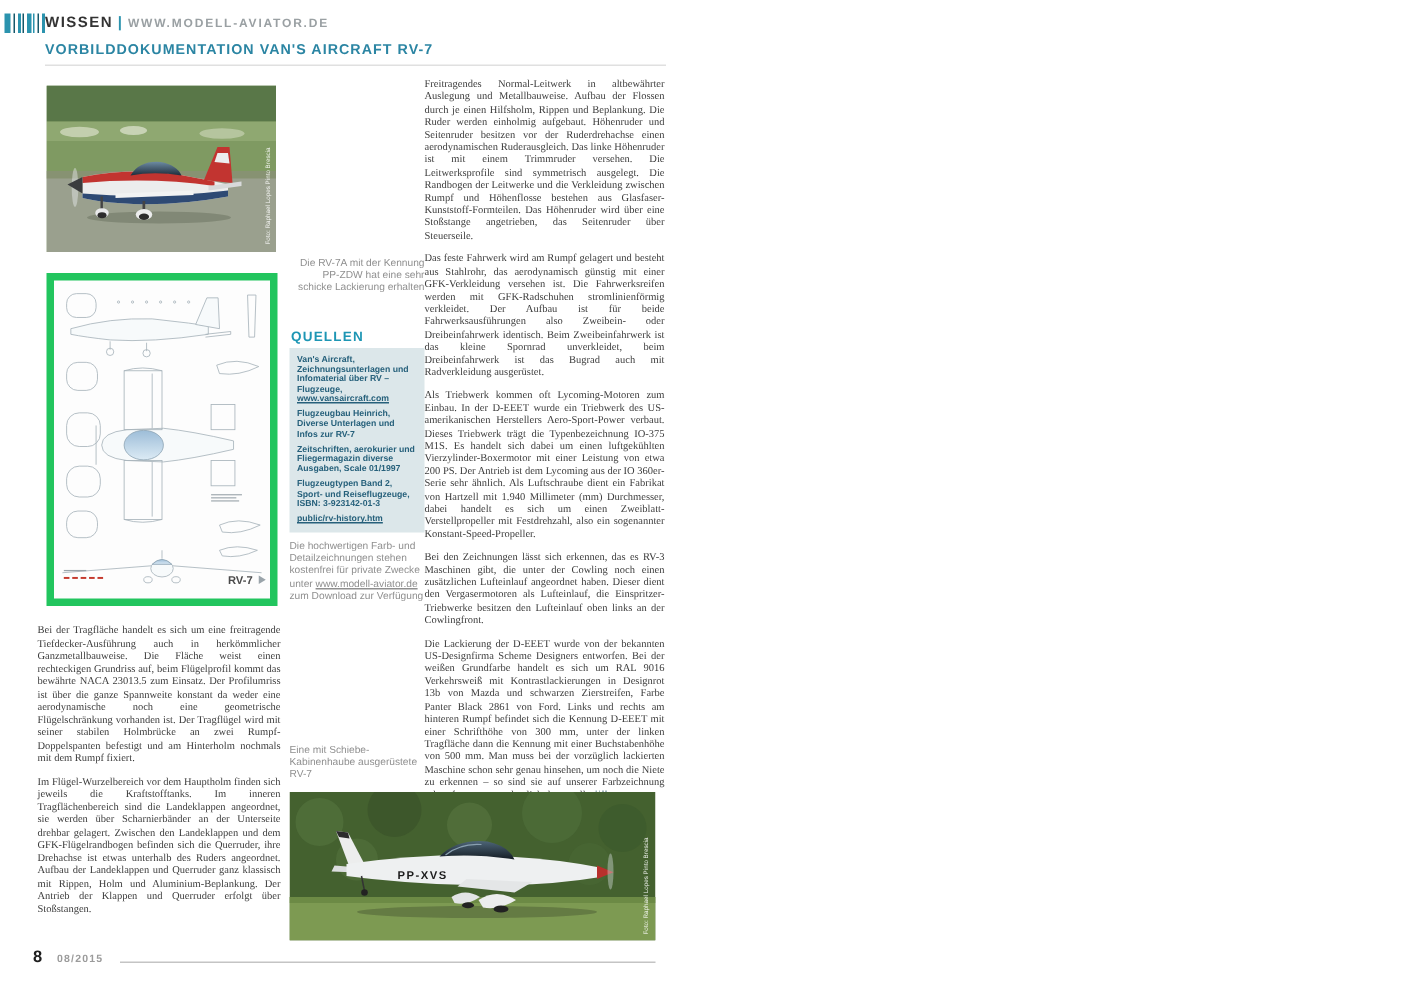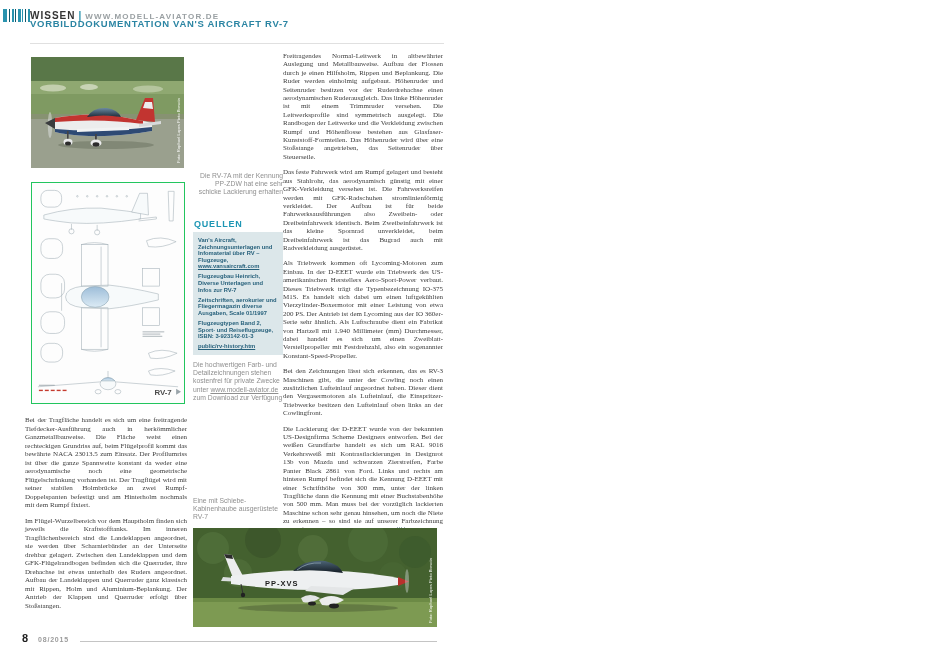--- a/index.html
+++ b/index.html
@@ -7,26 +7,26 @@
           font-family:"Liberation Sans", sans-serif; }
   .abs { position:absolute; }
 
   
   .barcode { left:3px; top:9px; height:13px; display:flex; align-items:stretch; }
   .barcode i { display:block; margin-right:1.5px; background:#2b93ae; }
   .barcode i.dk { background:#15586b; }
   .section-row { left:30px; top:10px; font-size:10px; font-weight:bold; letter-spacing:1px; color:#333; white-space:nowrap; }
   .section-row .sep { color:#2b93ae; padding:0 3px; }
   .section-row .site { color:#9aa0a3; font-size:8px; letter-spacing:1.2px; }
-  .page-title { left:30px; top:18px; font-size:9.5px; font-weight:bold; letter-spacing:0.7px; color:#2b85a3; white-space:nowrap; }
+  .page-title { left:30px; top:28px; font-size:9.5px; font-weight:bold; letter-spacing:0.7px; color:#2b85a3; white-space:nowrap; }
   .header-rule { left:30px; top:43px; width:414px; height:1px; background:#e0e0e0; }
 
   
   .photo-top { left:31px; top:57px; width:153px; height:111px; }
-  .drawing-box { left:31px; top:182px; width:154px; height:222px; background:#fdfdfd; border:1px solid #22c55e; box-sizing:border-box; }
+  .drawing-box { left:31px; top:182px; width:154px; height:222px; background:#fdfdfd; border:5px solid #22c55e; box-sizing:border-box; }
   .photo-bottom { left:193px; top:528px; width:244px; height:99px; }
   .photo-top svg, .drawing-box svg, .photo-bottom svg { display:block; width:100%; height:100%; }
 
   
   .body-col p { margin:0 0 7px 0; font-family:"Liberation Serif", serif; font-size:7px; color:#3c3c3c; text-align:justify; }
   .left-col  { left:25px; top:416px; width:162px; }
   .left-col p  { line-height:8.5px; }
   .right-col { left:283px; top:52px; width:160px; }
   .right-col p { line-height:8.4px; }
   .end-marker { display:inline-block; width:8px; height:4.5px; margin-left:3px; vertical-align:baseline;

